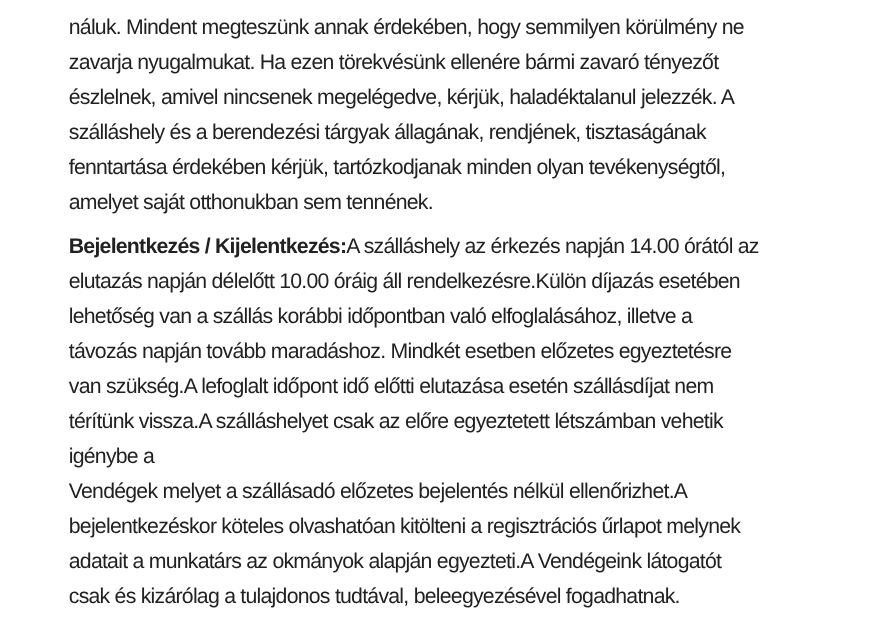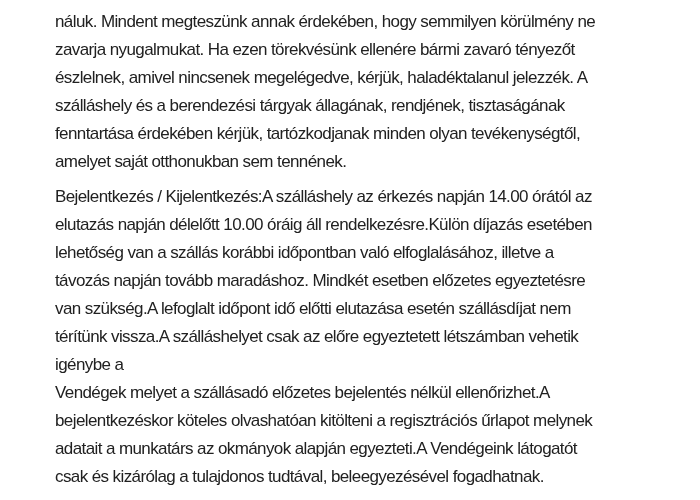--- a/index.html
+++ b/index.html
@@ -23,21 +23,21 @@
     letter-spacing: -0.6px;
   }
   .para {
     margin: 0;
     white-space: pre; 
   }
   .para-gap {
     margin-top: 7px;
   }
   .lead {
-    font-weight: 400;
+    font-weight: 700;
   }
 </style>
 </head>
 <body>
 
 <main class="page">
     <p class="para">náluk. Mindent megteszünk annak érdekében, hogy semmilyen körülmény ne
 zavarja nyugalmukat. Ha ezen törekvésünk ellenére bármi zavaró tényezőt
 észlelnek, amivel nincsenek megelégedve, kérjük, haladéktalanul jelezzék. A
 szálláshely és a berendezési tárgyak állagának, rendjének, tisztaságának

